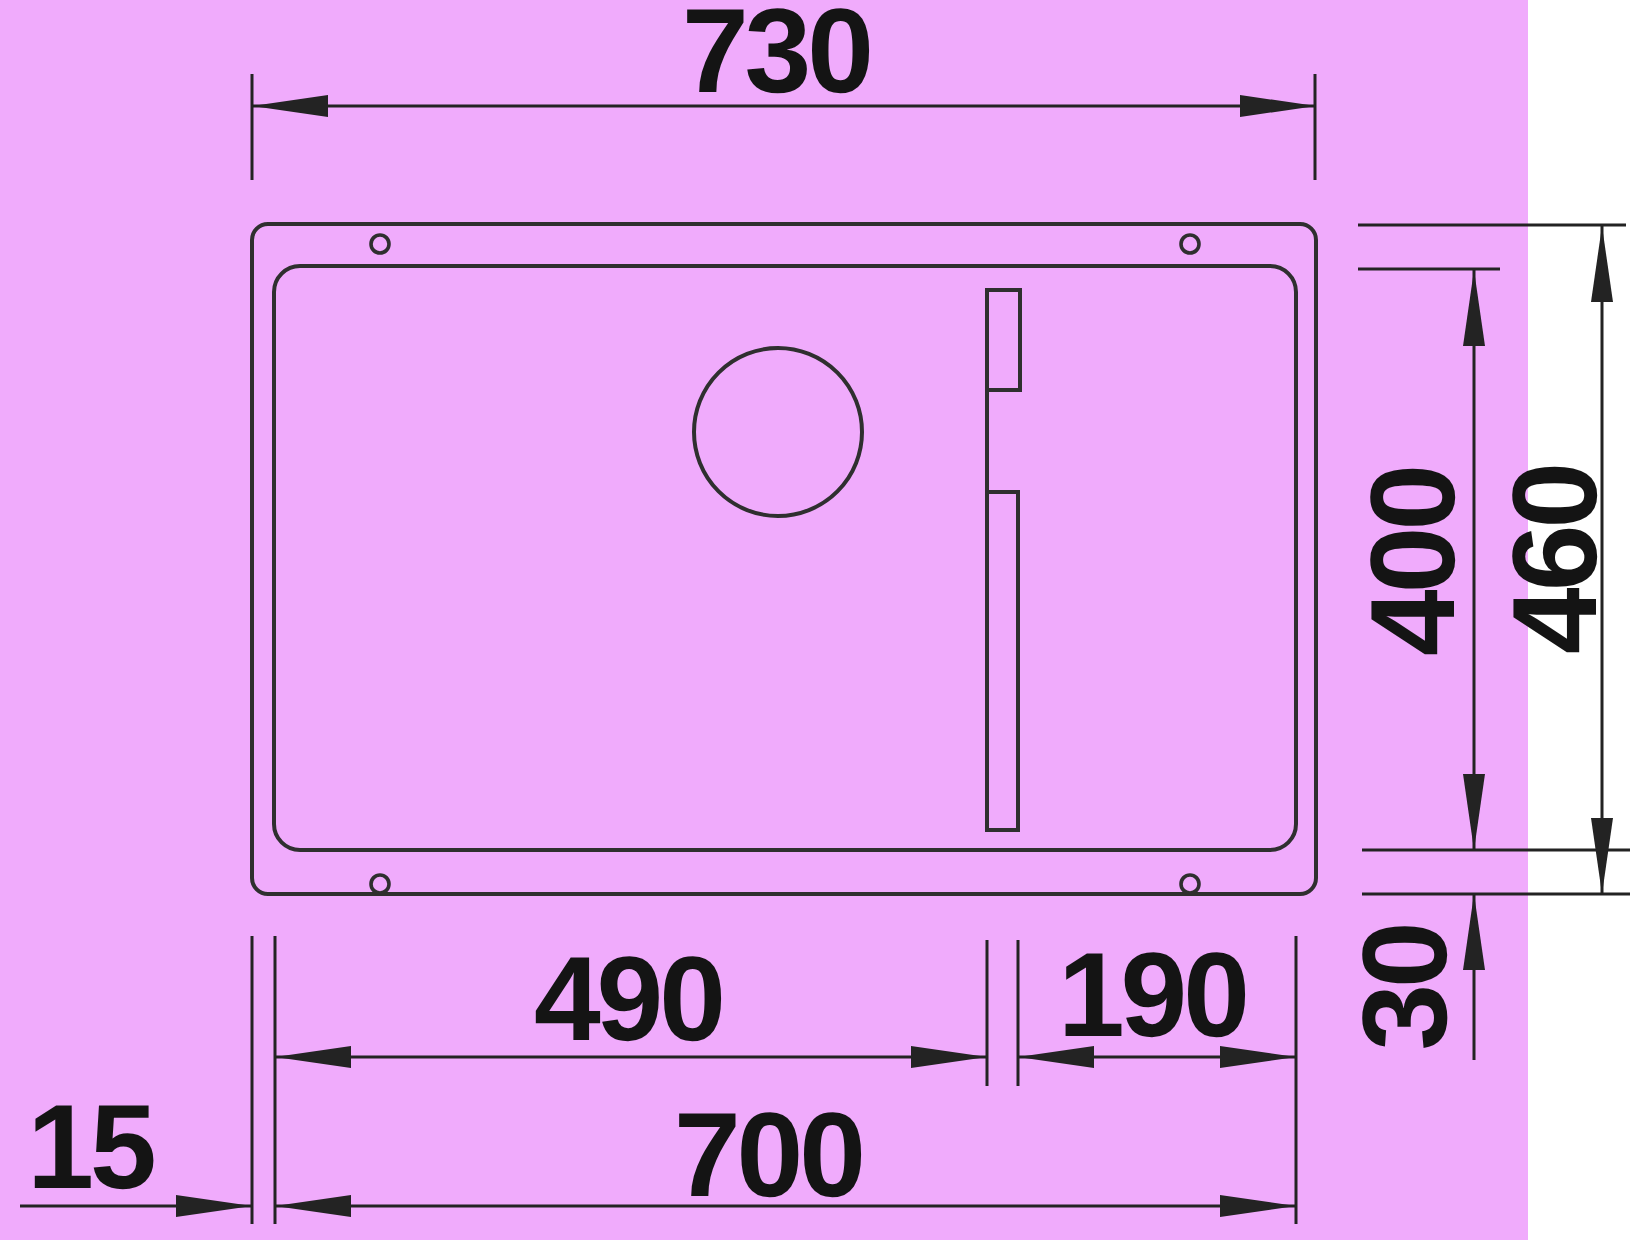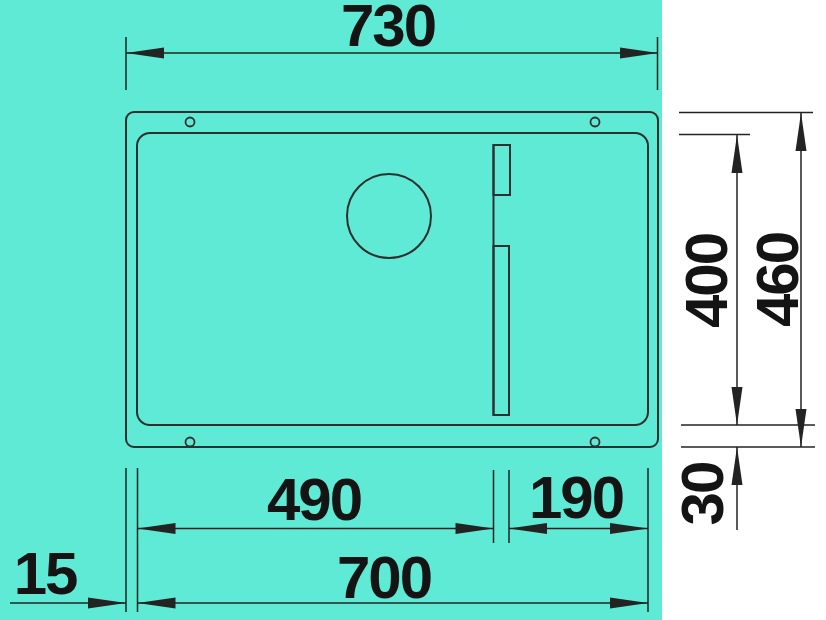--- a/index.html
+++ b/index.html
@@ -6,23 +6,23 @@
     margin: 0;
     padding: 0;
     background: #ffffff;
     width: 826px;
     height: 620px;
     overflow: hidden;
     font-family: "Liberation Sans", sans-serif;
   }
   .stage {
     position: relative;
-    width: 662px;
+    width: 764px;
     height: 620px;
-    background: #5eead4;
+    background: #f0abfc;
   }
   svg { display: block; }
   .geo   { fill: none; stroke-width: 2px; stroke-linecap: round; }
   .thin  { fill: none; stroke-width: 1.5px; }
   .dimtxt {
     font-family: "Liberation Sans", sans-serif;
     font-weight: bold;
     font-size: 60px;
     letter-spacing: -2px;
   }

